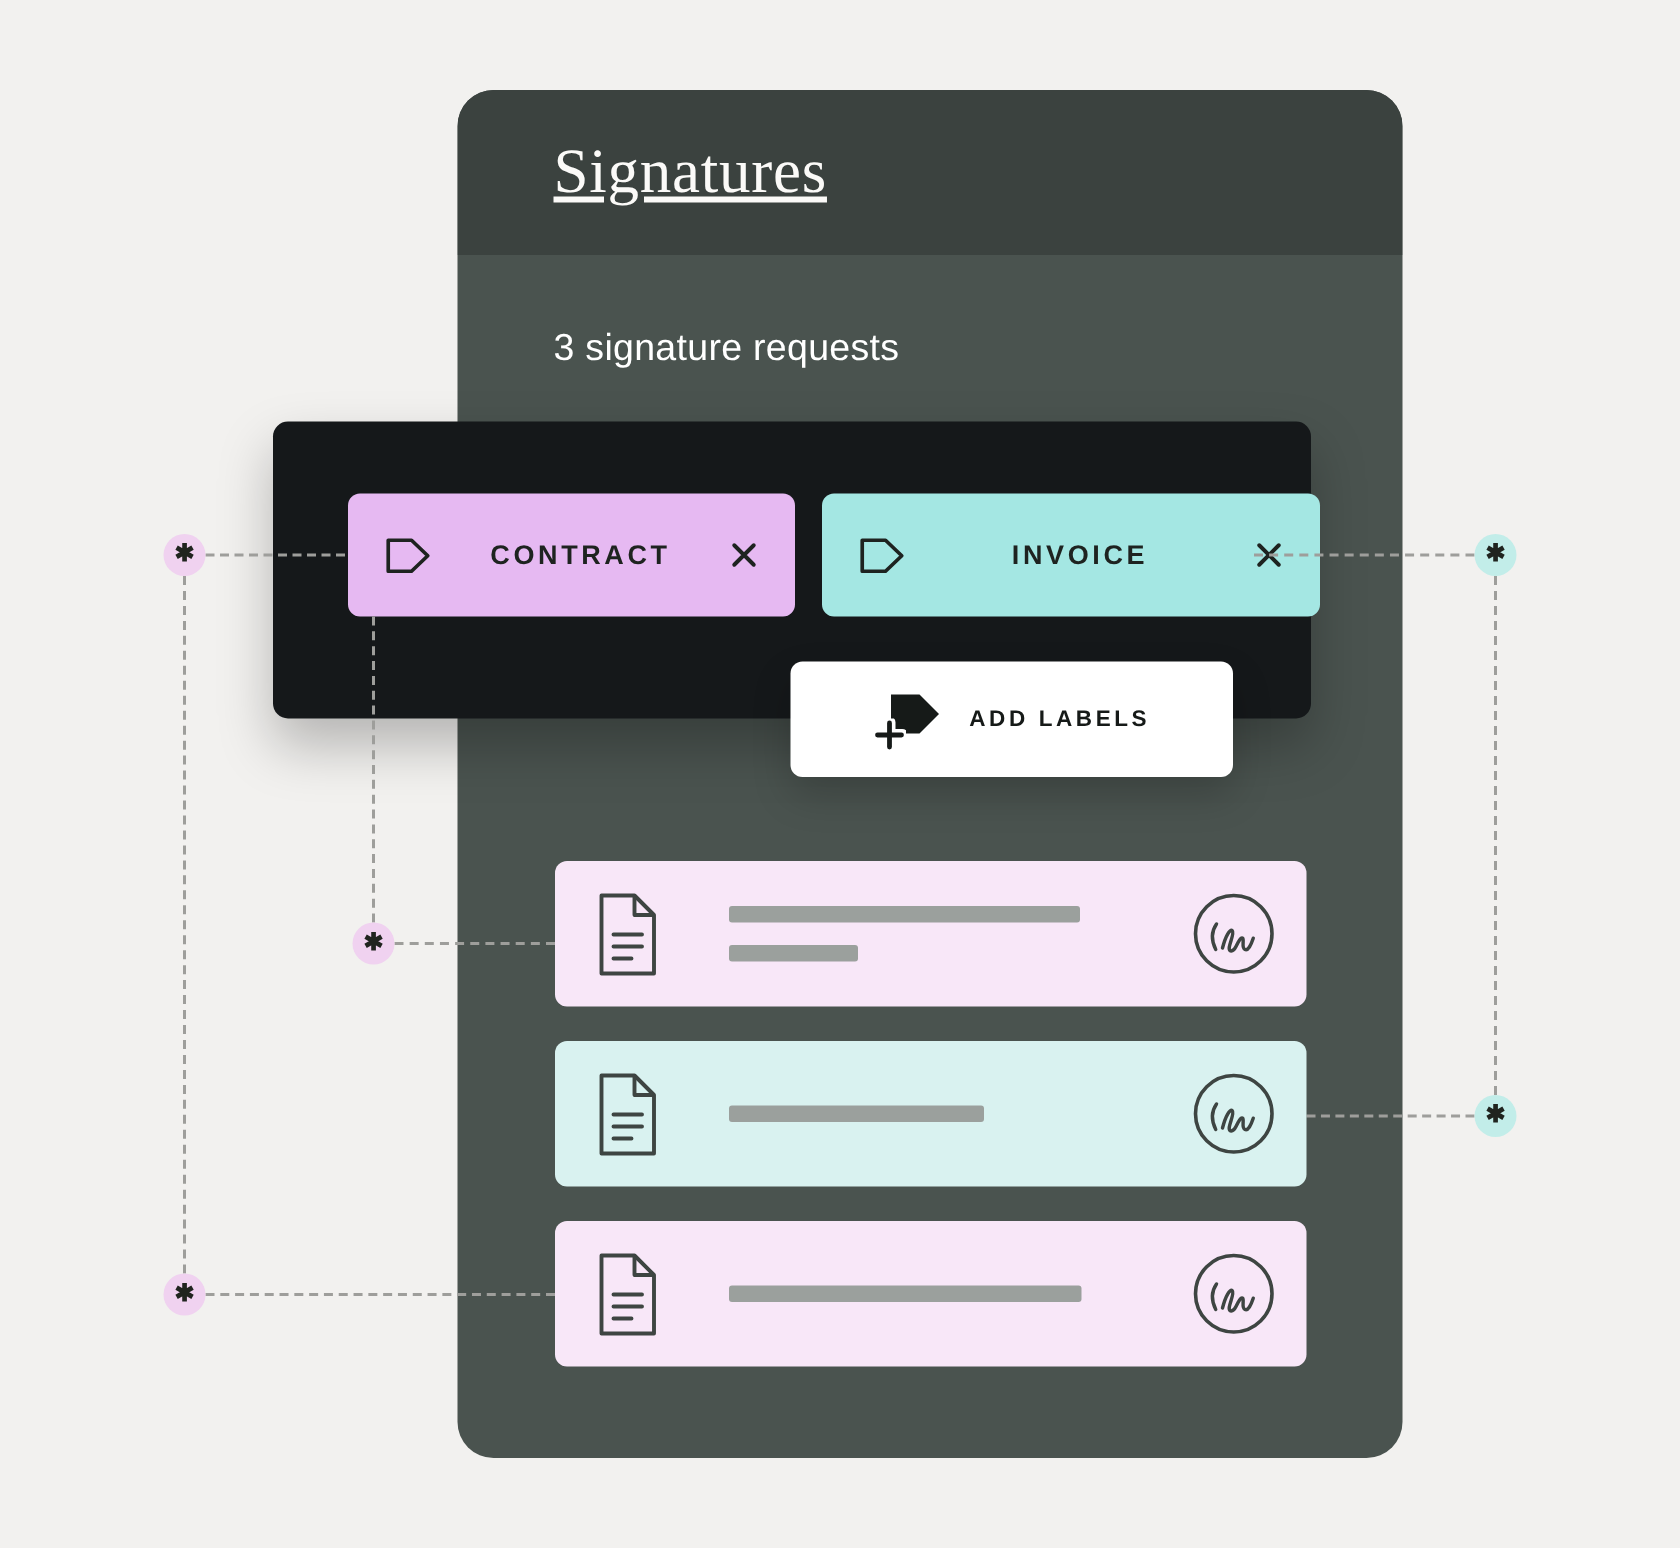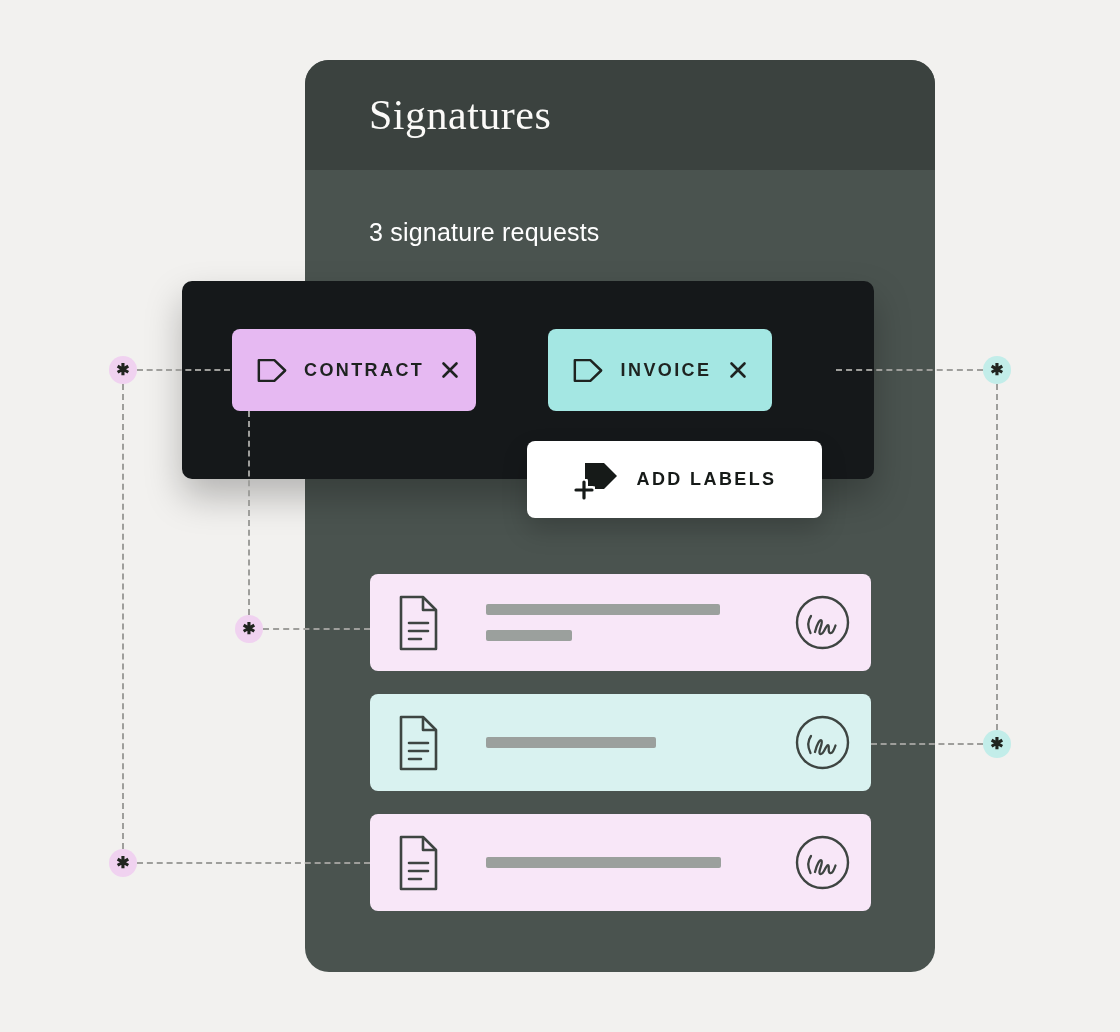--- a/index.html
+++ b/index.html
@@ -15,55 +15,55 @@
   .card{
     position:absolute;left:305px;top:60px;width:630px;height:912px;
     border-radius:24px;background:#4A534F;z-index:1;overflow:hidden;
   }
   .card-header{
     position:absolute;top:0;left:0;right:0;height:110px;background:#3B423F;
     display:flex;align-items:center;padding-left:64px;box-sizing:border-box;
   }
   .card-title{
     font-family:"Liberation Serif", serif;
-    font-size:42px;color:#FBFAF8;font-weight:400;letter-spacing:.5px;
+    font-size:42px;color:#FBFAF8;font-weight:400;letter-spacing:.5px;text-decoration:underline;
   }
   .card-subtitle{
     position:absolute;left:64px;top:158px;
     font-size:25px;font-weight:400;color:#FFFFFF;letter-spacing:.2px;
   }
 
   
   .labels-panel{
     position:absolute;left:182px;top:281px;width:692px;height:198px;
     background:#15181A;border-radius:10px;z-index:10;
     box-shadow:0 18px 36px rgba(0,0,0,.25);
   }
   .chip{
     position:absolute;top:48px;height:82px;border-radius:8px;
     display:flex;align-items:center;gap:16px;
     padding:0 24px;box-sizing:border-box;cursor:pointer;
   }
-  .chip-contract{left:50px;width:244px;background:#E6B9F2;}
-  .chip-invoice{left:366px;width:224px;background:#A4E7E3;}
+  .chip-contract{left:50px;width:298px;background:#E6B9F2;}
+  .chip-invoice{left:366px;width:332px;background:#A4E7E3;}
   .chip-label{
     flex:1;text-align:center;
     font-size:18px;font-weight:700;letter-spacing:2.4px;color:#1E2320;
   }
   .tag-icon svg,.close-icon svg{display:block;}
 
   
   .add-btn{
     position:absolute;left:527px;top:441px;width:295px;height:77px;
     background:#FFFFFF;border:none;border-radius:8px;z-index:12;
     display:flex;align-items:center;justify-content:center;gap:18px;
     box-shadow:0 12px 26px rgba(0,0,0,.18);cursor:pointer;
   }
   .add-btn-label{
-    font-size:18px;font-weight:700;letter-spacing:2.4px;color:#161A18;
+    font-size:15px;font-weight:700;letter-spacing:2.4px;color:#161A18;
     font-family:"Liberation Sans", sans-serif;
   }
   .add-tag-icon{position:relative;width:46px;height:42px;flex:none;}
   .add-tag-icon .tagsvg{position:absolute;left:10px;top:2px;}
   .add-tag-icon .plussvg{position:absolute;left:0;bottom:0;}
 
   
   .request-row{
     position:absolute;left:370px;width:501px;height:97px;border-radius:8px;
     z-index:6;display:flex;align-items:center;

